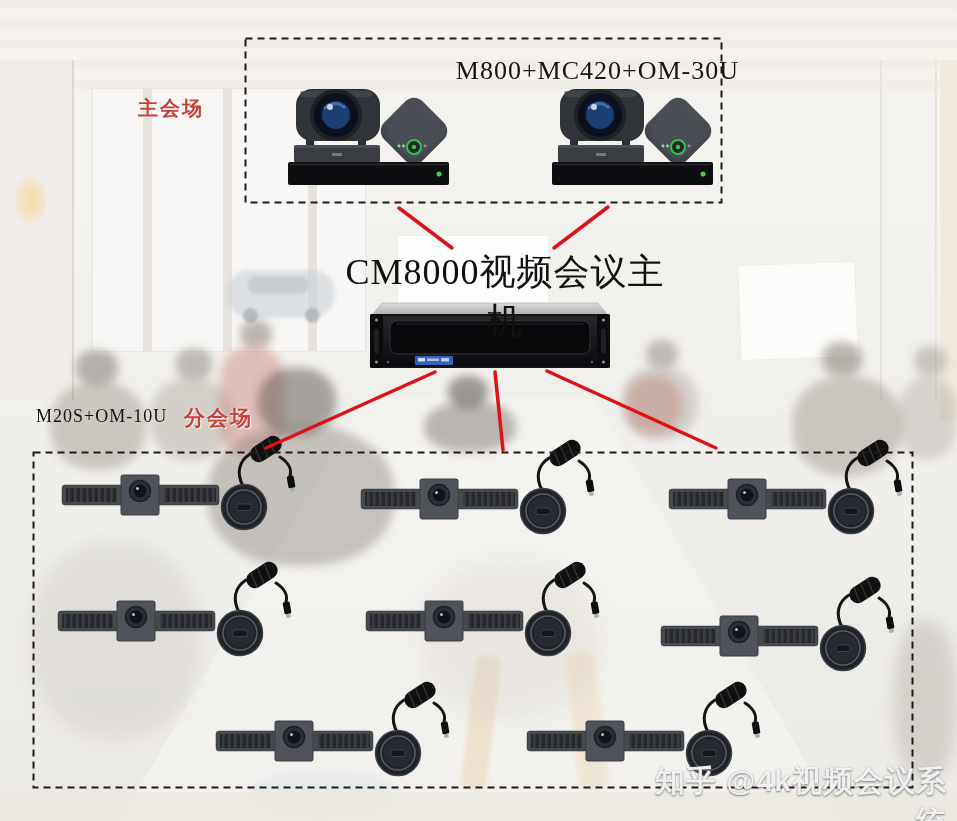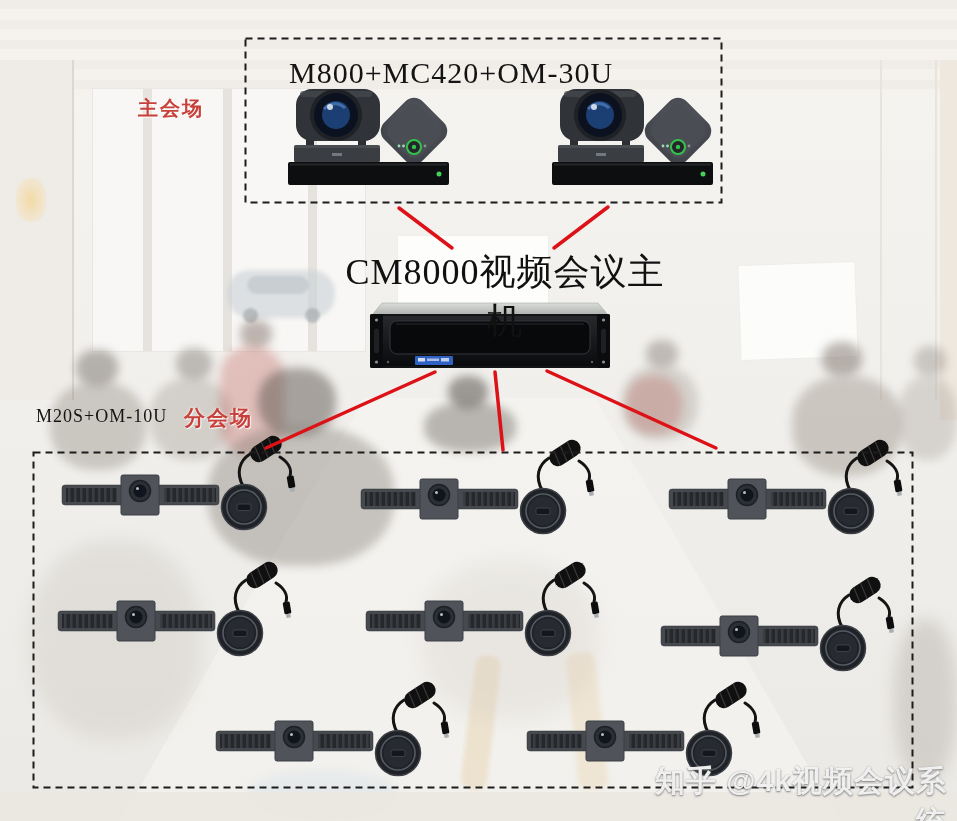--- a/index.html
+++ b/index.html
@@ -23,21 +23,21 @@
   .screenR{left:740px;top:264px;width:116px;height:94px;background:#fcfcfa;transform:rotate(-2deg);box-shadow:0 0 0 1px #efede9;}
   .rline{top:60px;width:2px;height:340px;background:#e7e3dd;}
   .woodR{left:940px;top:60px;width:17px;height:360px;background:#efe8df;}
   .table{left:120px;top:398px;width:720px;height:423px;background:#f6f5f2;opacity:.6;
          clip-path:polygon(34% 0,66% 0,100% 100%,0 100%);}
   .ws{filter:blur(2px);}
   
   .venue-label{color:#c8403a;font-weight:bold;
       text-shadow:0 0 3px rgba(255,255,255,.95),1px 1px 0 rgba(255,255,255,.7);}
   .eq-label{color:#141414;letter-spacing:1px;}
-  #main-eq{left:289px;top:56px;width:460px;text-align:left;font-size:30px;}
+  #main-eq{left:279px;top:56px;width:460px;text-align:right;font-size:26px;}
   #main-venue-label{left:138px;top:95px;font-size:20px;letter-spacing:2px;}
   #host-title{left:340px;top:248px;width:330px;text-align:center;font-size:36px;color:#111;letter-spacing:1px;}
   #branch-eq{left:36px;top:406px;font-size:18px;}
   #branch-venue-label{left:184px;top:404px;font-size:21px;letter-spacing:2px;}
   #watermark{left:627px;top:761px;width:320px;text-align:right;
       font-family:"Liberation Sans","DejaVu Sans",sans-serif;font-weight:bold;font-size:30px;
       color:rgba(249,249,249,.92);letter-spacing:1px;
       text-shadow:0 1px 2px rgba(110,110,110,.85),0 0 1px rgba(130,130,130,.6);}
   svg.dev{position:absolute;overflow:visible;}
   #overlay{position:absolute;left:0;top:0;pointer-events:none;}

